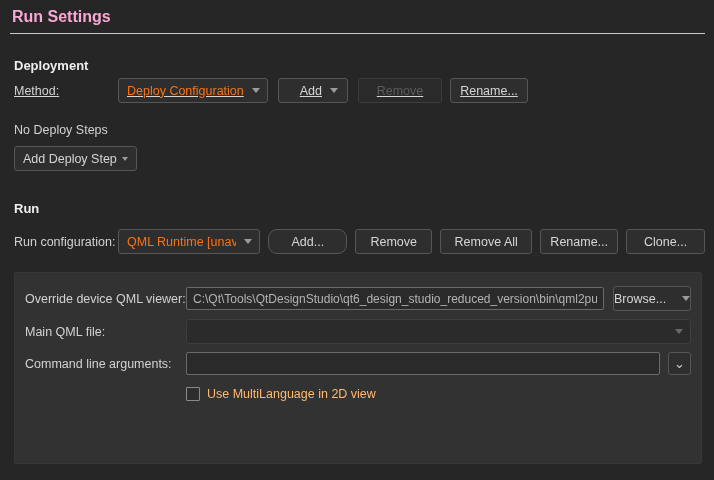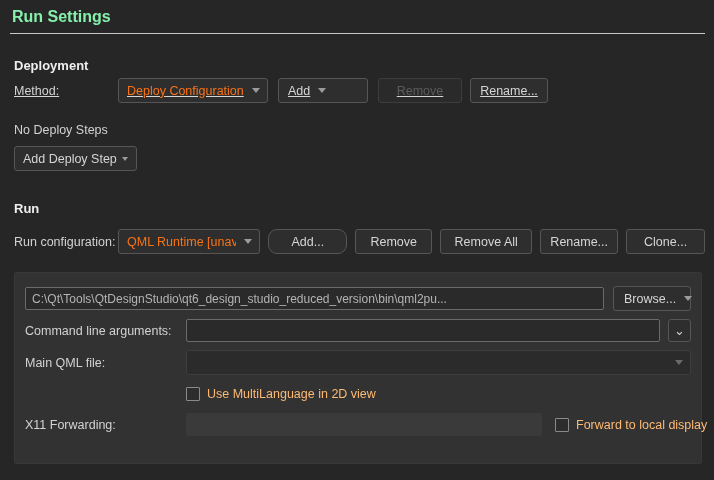--- a/index.html
+++ b/index.html
@@ -8,21 +8,21 @@
     width:714px; height:480px;
     background:#262626;
     font-family:"Liberation Sans", sans-serif;
     color:#d6d6d6;
     overflow:hidden;
   }
   .page { position:relative; width:714px; height:480px; padding:6px 9px 0 10px; }
 
   
   .title {
-    font-size:16px; font-weight:bold; color:#86efac;
+    font-size:16px; font-weight:bold; color:#f9a8d4;
     padding:2px 0 7px 2px; margin:0;
     border-bottom:1px solid #c8c8c8;
   }
 
   
   .section { margin-left:4px; }
   .heading { font-size:13px; font-weight:bold; color:#eeeeee; }
   .dep-heading { margin-top:24px; }
   .run-heading { margin-top:30px; }
 
@@ -49,21 +49,21 @@
   .combo .val { overflow:hidden; white-space:nowrap; flex:1 1 auto; }
   .tri {
     width:0; height:0; flex:0 0 auto;
     border-left:4px solid transparent; border-right:4px solid transparent;
     border-top:5px solid #9b9b9b; margin-left:8px;
   }
   .tri.dim { border-top-color:#6a6a6a; }
 
   .method-row { margin-top:5px;text-decoration:underline; }
   .method-combo { width:150px; }
-  .add-split { width:90px; margin-left:10px; justify-content:flex-start; padding:0 9px; }
+  .add-split { width:70px; margin-left:10px; justify-content:flex-end; padding:0 9px; }
   .dep-remove { width:84px; margin-left:10px; }
   .dep-rename { width:78px; margin-left:8px; }
 
   .no-steps { margin-top:20px; font-size:12.5px; color:#d2d2d2; }
   .add-step-btn { margin-top:9px; padding:0 8px; font-size:12.5px; }
   .add-step-btn .tri { margin-left:5px; border-left-width:3.5px; border-right-width:3.5px; border-top-width:4.5px; }
 
   .runcfg-row { margin-top:13px; }
   .runcfg-combo { width:150px; }
   .run-add { width:82px; margin-left:8px;border-radius:9px; }
@@ -83,21 +83,21 @@
   .prow { display:flex; align-items:center; margin-bottom:8px; }
   .plabel { width:161px; flex:0 0 161px; font-size:12.5px; color:#d2d2d2; }
   .pcontrol { flex:1 1 auto; display:flex; align-items:center; }
 
   .text-input {
     height:23px; background:#2a2a2a;
     border:1px solid #6a6a6a; border-radius:2px;
     color:#b4b4b4; font-size:12px; font-family:inherit;
     padding:0 6px; flex:1 1 auto; min-width:0; outline:none;
   }
-  .browse-btn { width:78px; margin-left:9px; padding:0 10px; justify-content:space-between; flex:0 0 auto; }
+  .browse-btn { width:78px; margin-left:9px; padding:0 0; justify-content:space-between; flex:0 0 auto; }
   .chev-btn {
     width:23px; height:23px; margin-left:8px; flex:0 0 auto;
     background:#2e2e2e; border:1px solid #565656; border-radius:3px;
     display:inline-flex; align-items:center; justify-content:center;
     color:#cfcfcf; font-size:13px; line-height:1;
   }
   .wide-combo { flex:1 1 auto; }
   .mainqml-combo { background:#2b2b2b; border-color:#3e3e3e; }
   .qtver-combo { background:#2b2b2b; border-color:#565656; }
 
@@ -159,63 +159,54 @@
       <button class="btn run-remove">Remove</button>
       <button class="btn run-removeall">Remove All</button>
       <button class="btn run-rename">Rename...</button>
       <button class="btn run-clone">Clone...</button>
     </div>
   </div>
 
   <div class="panel">
 
     <div class="prow">
+      <span class="plabel">Override device QML viewer:</span>
       <div class="pcontrol">
         <input class="text-input" type="text" value="C:\Qt\Tools\QtDesignStudio\qt6_design_studio_reduced_version\bin\qml2pu..." style="">
         <div class="btn browse-btn">
           <span>Browse...</span>
           <span class="tri"></span>
         </div>
       </div>
     </div>
 
     <div class="prow">
+      <span class="plabel">Main QML file:</span>
+      <div class="pcontrol">
+        <div class="combo wide-combo mainqml-combo">
+          <span class="val"></span>
+          <span class="tri dim"></span>
+        </div>
+      </div>
+    </div>
+
+    <div class="prow">
       <span class="plabel">Command line arguments:</span>
       <div class="pcontrol">
         <input class="text-input" type="text" value="" style="">
         <div class="chev-btn">
           <span>⌄</span>
         </div>
       </div>
     </div>
 
-    <div class="prow">
-      <span class="plabel">Main QML file:</span>
-      <div class="pcontrol">
-        <div class="combo wide-combo mainqml-combo">
-          <span class="val"></span>
-          <span class="tri dim"></span>
-        </div>
-      </div>
-    </div>
-
 
     <div class="prow multilang-row">
       <span class="plabel"></span>
       <div class="pcontrol">
         <span class="checkbox"></span>
         <span class="cb-label">Use MultiLanguage in 2D view</span>
       </div>
     </div>
 
-    <div class="prow" style="margin-bottom:0;">
-      <span class="plabel">X11 Forwarding:</span>
-      <div class="pcontrol">
-        <div class="x11-field"></div>
-        <div class="x11-check">
-          <span class="checkbox"></span>
-          <span class="cb-label">Forward to local display</span>
-        </div>
-      </div>
-    </div>
 
   </div>
 </div>
 
 </body></html>

